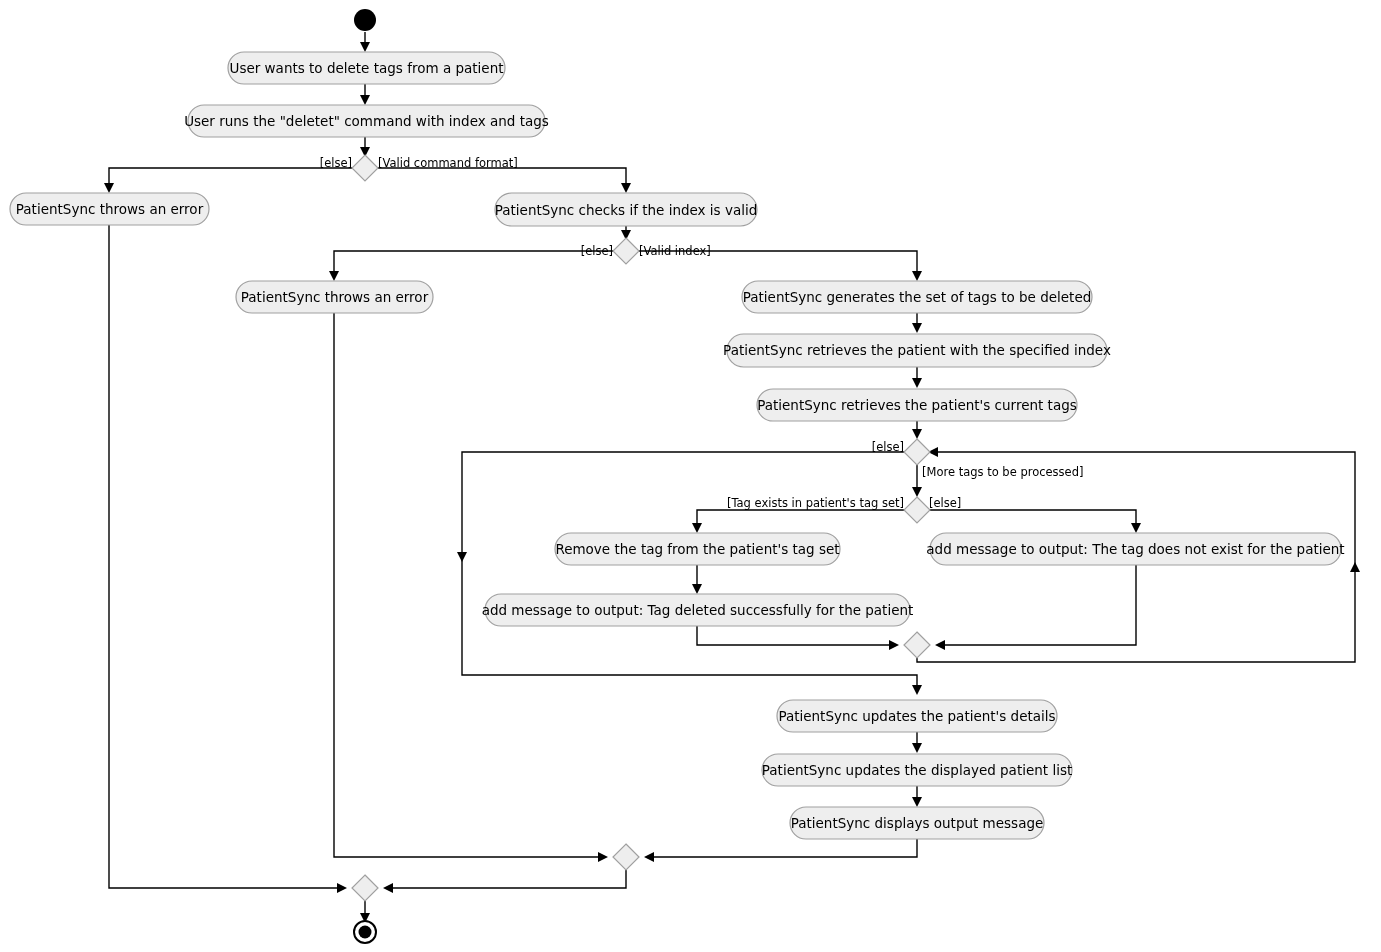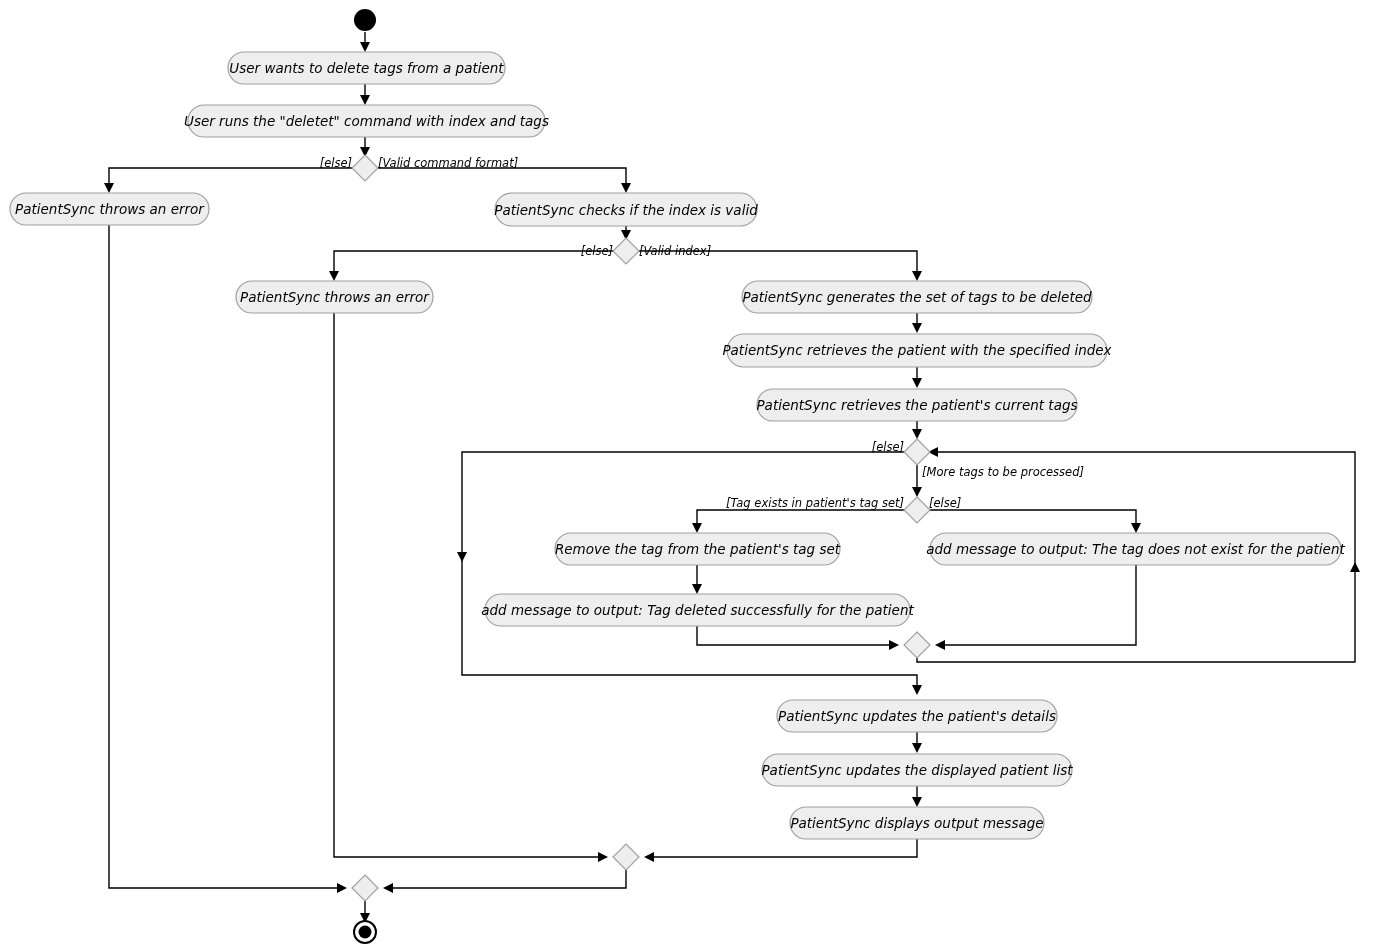--- a/index.html
+++ b/index.html
@@ -10,21 +10,20 @@
   body {
     width: 1381px;
     height: 952px;
     font-family: "DejaVu Sans", sans-serif;
     overflow: hidden;
   }
   #diagram-root {
     position: relative;
     width: 1381px;
     height: 952px;
-    font-style: italic;
   }
   svg#activity-diagram {
     display: block;
     width: 1381px;
     height: 952px;
   }
   .act-box {
     fill: #EEEEEE;
     stroke: #A0A0A0;
     stroke-width: 1.2;

